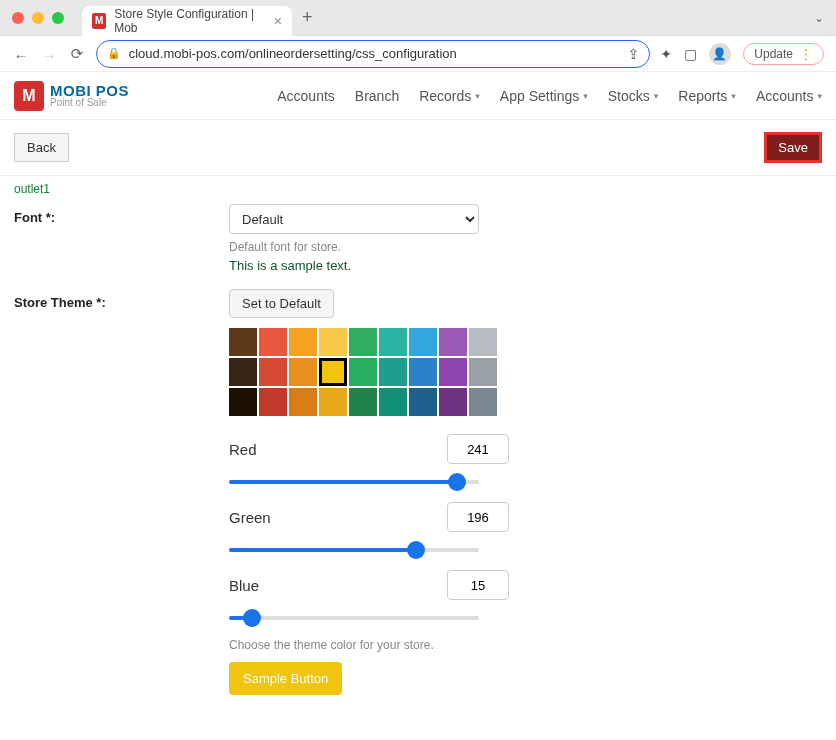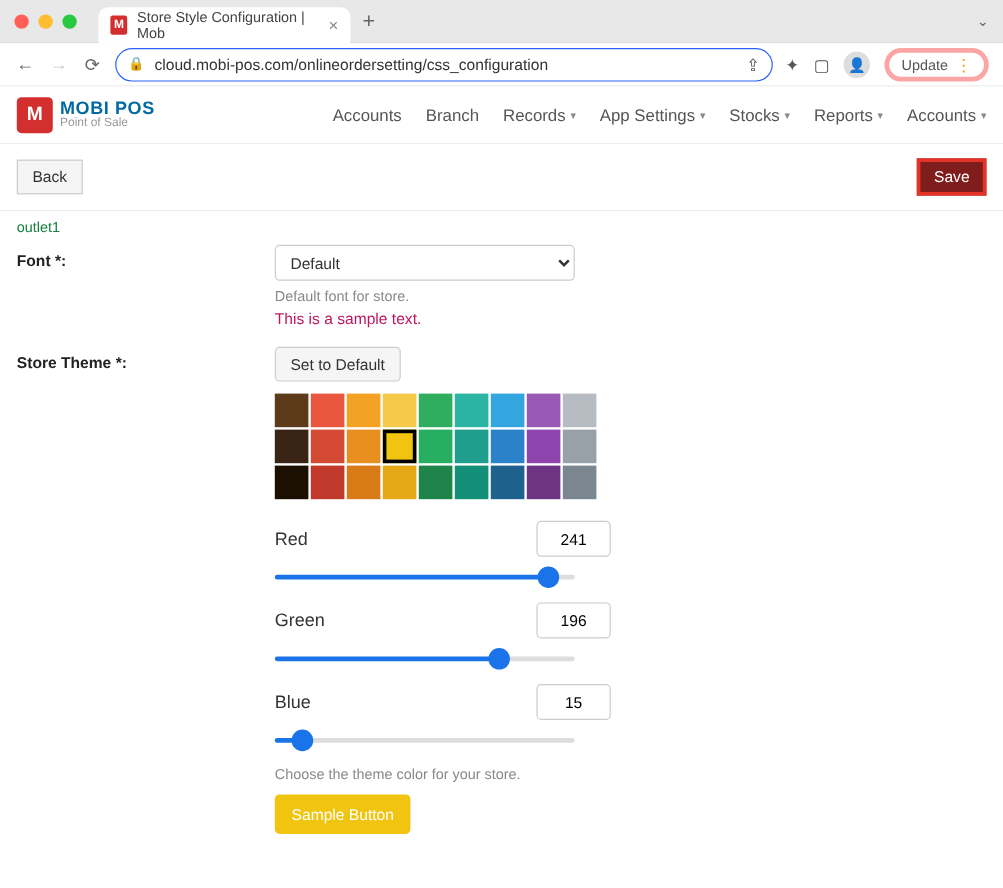--- a/index.html
+++ b/index.html
@@ -16,21 +16,21 @@
 .newtab{margin-left:10px;color:#666;font-size:18px;font-weight:300}
 .chrome-chev{margin-left:auto;color:#666;font-size:12px}
 .urlbar{height:36px;background:#fff;display:flex;align-items:center;padding:0 12px;gap:10px;border-bottom:1px solid #eee}
 .nav-ico{color:#666;font-size:15px;width:18px;text-align:center}
 .nav-ico.disabled{color:#ccc}
 .omnibox{flex:1;height:28px;border:1.5px solid #2962ff;border-radius:14px;display:flex;align-items:center;padding:0 10px;font-size:13px;color:#333;gap:8px}
 .omnibox .lock{color:#555;font-size:11px}
 .omnibox .share{margin-left:auto;color:#555;font-size:14px}
 .ext-icons{display:flex;gap:12px;align-items:center;color:#555;font-size:14px}
 .avatar{width:22px;height:22px;border-radius:50%;background:#ddd;display:flex;align-items:center;justify-content:center;font-size:12px;color:#888}
-.update-btn{border:4px solid #fca5a5;border-radius:14px;padding:3px 10px;font-size:12px;color:#555;display:flex;align-items:flex-start;gap:6px}
+.update-btn{border:1px solid #fca5a5;border-radius:14px;padding:3px 10px;font-size:12px;color:#555;display:flex;align-items:flex-start;gap:6px}
 .update-btn .menu-dots{color:#f29900;font-size:14px;line-height:1}
 .app-header{height:48px;display:flex;align-items:center;padding:0 14px;border-bottom:1px solid #eee}
 .logo{display:flex;align-items:center;gap:6px}
 .logo-badge{width:30px;height:30px;background:#d32f2f;color:#fff;display:flex;align-items:center;justify-content:center;font-weight:bold;border-radius:4px;font-size:16px}
 .logo-text{line-height:1}
 .logo-text .l1{color:#0369a1;font-weight:bold;font-size:15px;letter-spacing:0.5px}
 .logo-text .l2{color:#999;font-size:10px}
 .topnav{margin-left:auto;display:flex;gap:20px;font-size:14px;color:#555}
 .topnav .item{display:flex;align-items:center;gap:4px;cursor:pointer}
 .caret{font-size:9px;color:#888}
@@ -40,21 +40,21 @@
 .btn-save{margin-left:auto;background:#7f1d1d;color:#fff;border:3px solid #e63329;padding:5px 11px;font-size:13px;cursor:pointer}
 .crumb{font-size:18px;color:#333;margin-bottom:10px}
 .crumb .arrow{font-size:12px;color:#777;margin:0 4px}
 .hr{border-top:1px solid #eee;margin:6px 0 6px -14px;width:calc(100% + 28px)}
 .outlet{font-size:12px;color:#15803d;margin:6px 0 8px 0}
 .formrow{display:flex;margin-bottom:16px}
 .formrow .lab{width:215px;font-size:13px;font-weight:bold;color:#222;padding-top:6px}
 .formrow .ctl{flex:1;max-width:260px}
 .select{width:250px;height:30px;border:1px solid #ccc;border-radius:4px;font-size:13px;padding:0 8px;background:#fff;color:#333}
 .help{font-size:12px;color:#888;margin-top:6px}
-.sample{font-size:13px;color:#be185d;margin-top:4px}
+.sample{font-size:13px;color:#14532d;margin-top:4px}
 .btn-default{background:#f5f5f5;border:1px solid #ccc;border-radius:4px;padding:6px 12px;font-size:13px;color:#333;cursor:pointer;margin-bottom:10px}
 .palette{display:grid;grid-template-columns:repeat(9,28px);grid-auto-rows:28px;gap:2px;margin-bottom:18px}
 .sw{width:28px;height:28px;cursor:pointer}
 .sw.sel{outline:3px solid #000;outline-offset:-3px}
 .slider-row{margin-bottom:14px}
 .slider-head{display:flex;align-items:center;margin-bottom:6px}
 .slider-head .name{font-size:15px;color:#333}
 .slider-head .val{margin-left:auto;width:62px;height:30px;border:1px solid #ccc;border-radius:4px;text-align:center;font-size:13px}
 .slider{width:250px;appearance:none;height:4px;border-radius:2px;background:linear-gradient(to right,#1a73e8 var(--p),#ddd var(--p));outline:none}
 .slider::-webkit-slider-thumb{appearance:none;width:18px;height:18px;border-radius:50%;background:#1a73e8;cursor:pointer}

